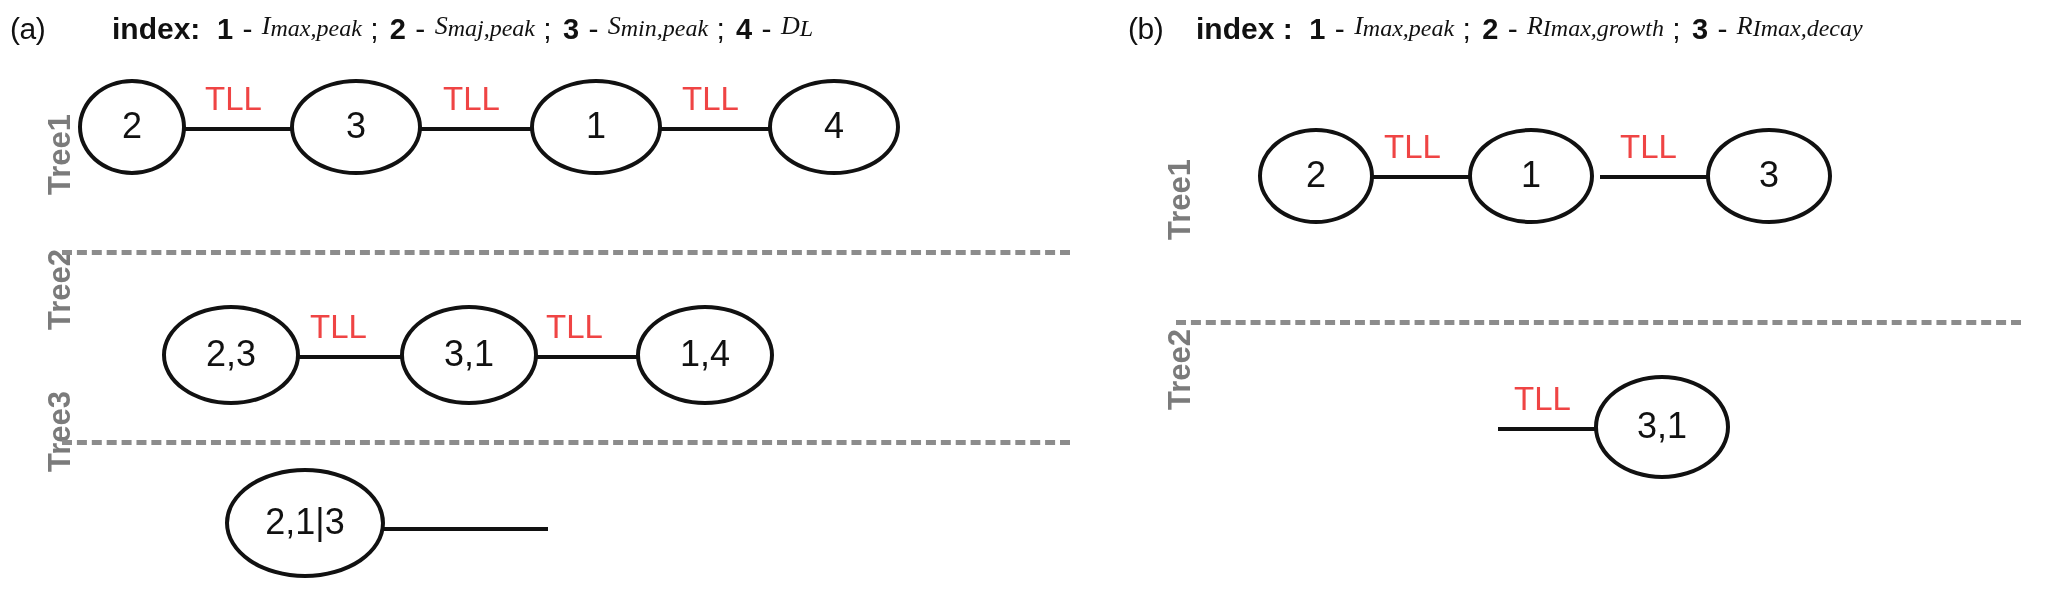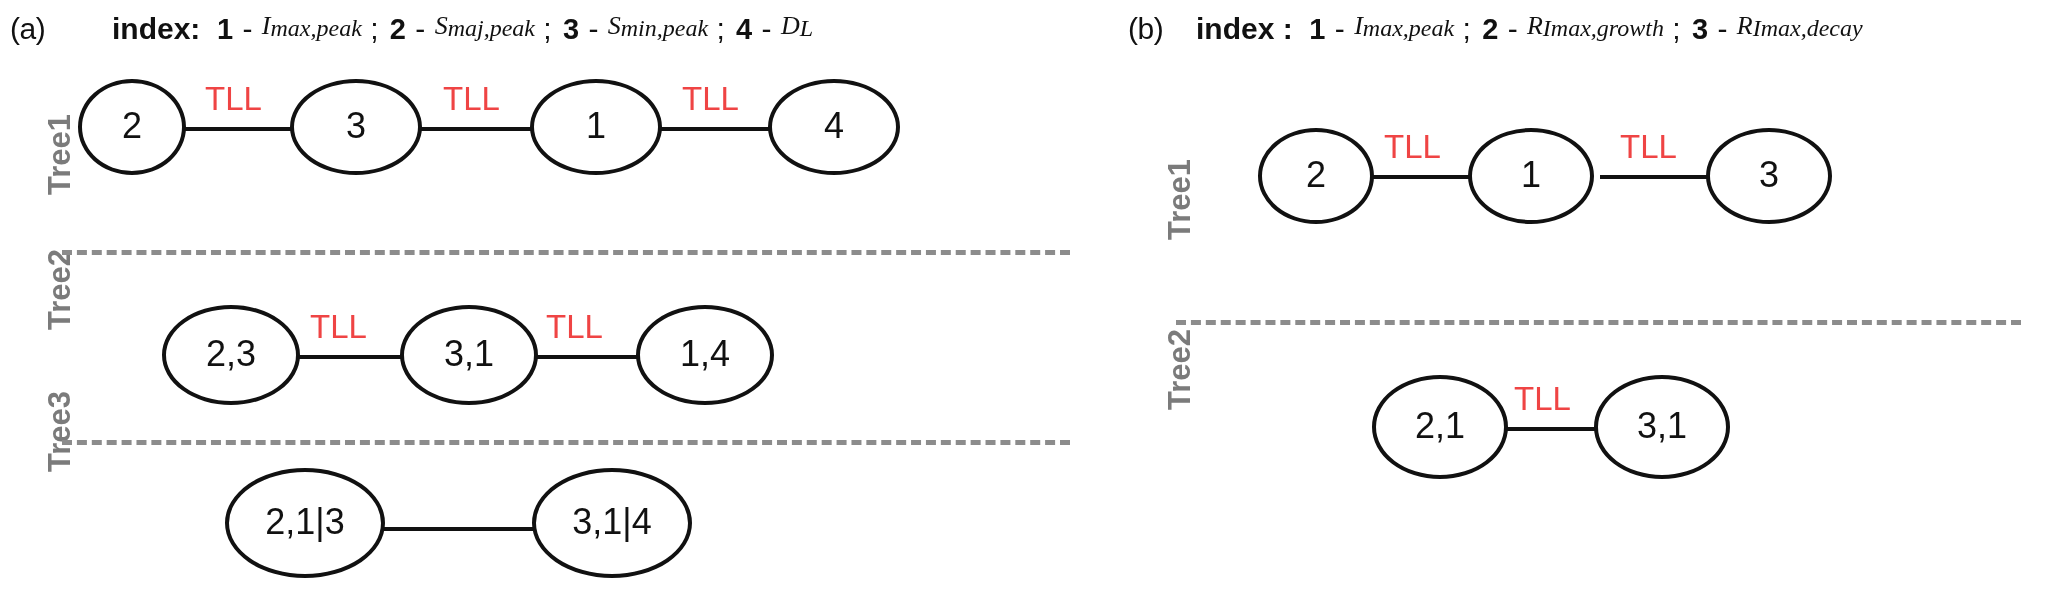--- a/index.html
+++ b/index.html
@@ -161,23 +161,20 @@
   <div class="edge-label" style="left:310px; top:308px;">TLL</div>
   <div class="edge-label" style="left:546px; top:308px;">TLL</div>
 
   <div class="sep" style="left:62px; top:440px; width:1008px;"></div>
 
   <div class="edge" style="left:368px; top:527px; width:180px;"></div>
 
   <div class="node" style="left:225px; top:468px; width:160px; height:110px;text-align:center;">
       <span>2,1|3</span>
     </div>
-  <div class="node" style="left:532px; top:468px; width:160px; height:110px;">
-      <span>3,1|4</span>
-    </div>
 
 
 </div>
 
 <div class="panel" id="panel-b">
 
   <div class="panel-letter" style="left:18px; top:12px;">(b)</div>
 
   <div class="index-line" id="index-b" style="left:86px; top:12px;"><span class="index-label">index :&nbsp;&nbsp;</span><span class="idx-num">1</span><span class="dash">&nbsp;-&nbsp;</span><span class="math">I<sub>max,peak</sub></span><span class="semi">&nbsp;;&nbsp;</span><span class="idx-num">2</span><span class="dash">&nbsp;-&nbsp;</span><span class="math">R<sub>Imax,growth</sub></span><span class="semi">&nbsp;;&nbsp;</span><span class="idx-num">3</span><span class="dash">&nbsp;-&nbsp;</span><span class="math">R<sub>Imax,decay</sub></span></div>
 
@@ -197,22 +194,19 @@
       <span>3</span>
     </div>
 
   <div class="edge-label" style="left:274px; top:128px;">TLL</div>
   <div class="edge-label" style="left:510px; top:128px;">TLL</div>
 
   <div class="sep" style="left:66px; top:320px; width:845px;"></div>
 
   <div class="edge" style="left:388px; top:427px; width:105px;"></div>
 
-  <div class="node" style="left:262px; top:375px; width:136px; height:104px;">
-      <span>2,1</span>
-    </div>
   <div class="node" style="left:484px; top:375px; width:136px; height:104px;">
       <span>3,1</span>
     </div>
 
   <div class="edge-label" style="left:404px; top:380px;">TLL</div>
 
 </div>
 
 </body></html>

